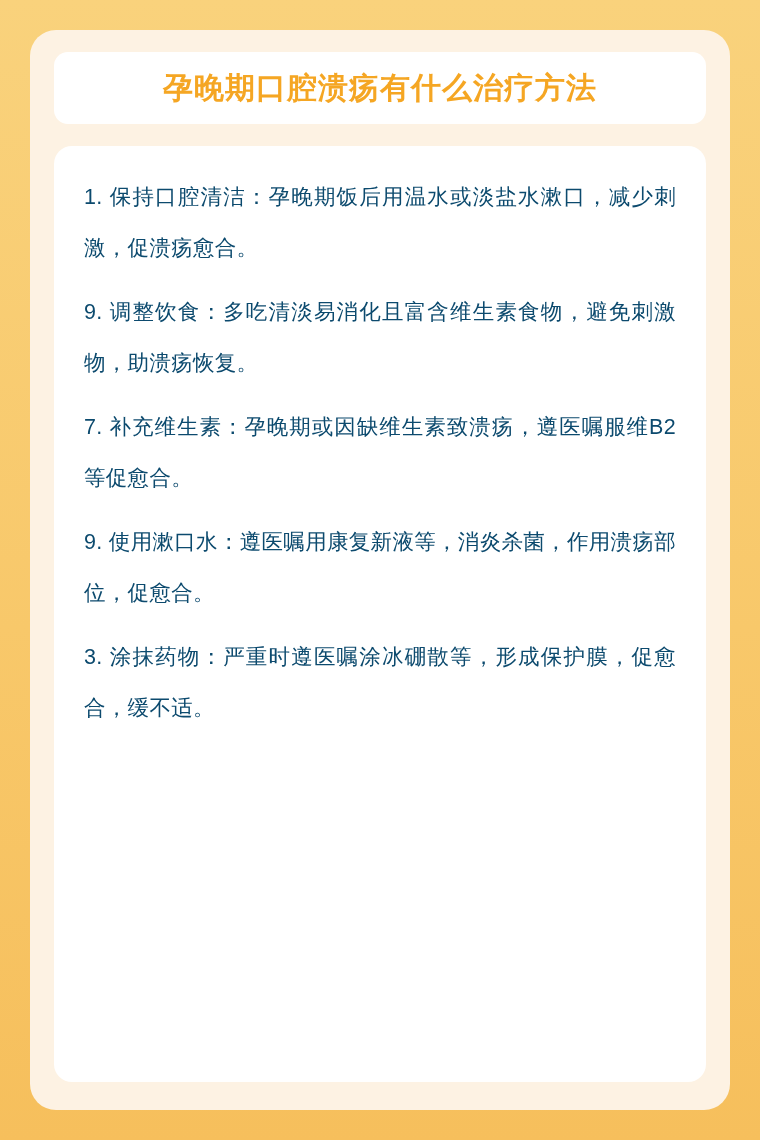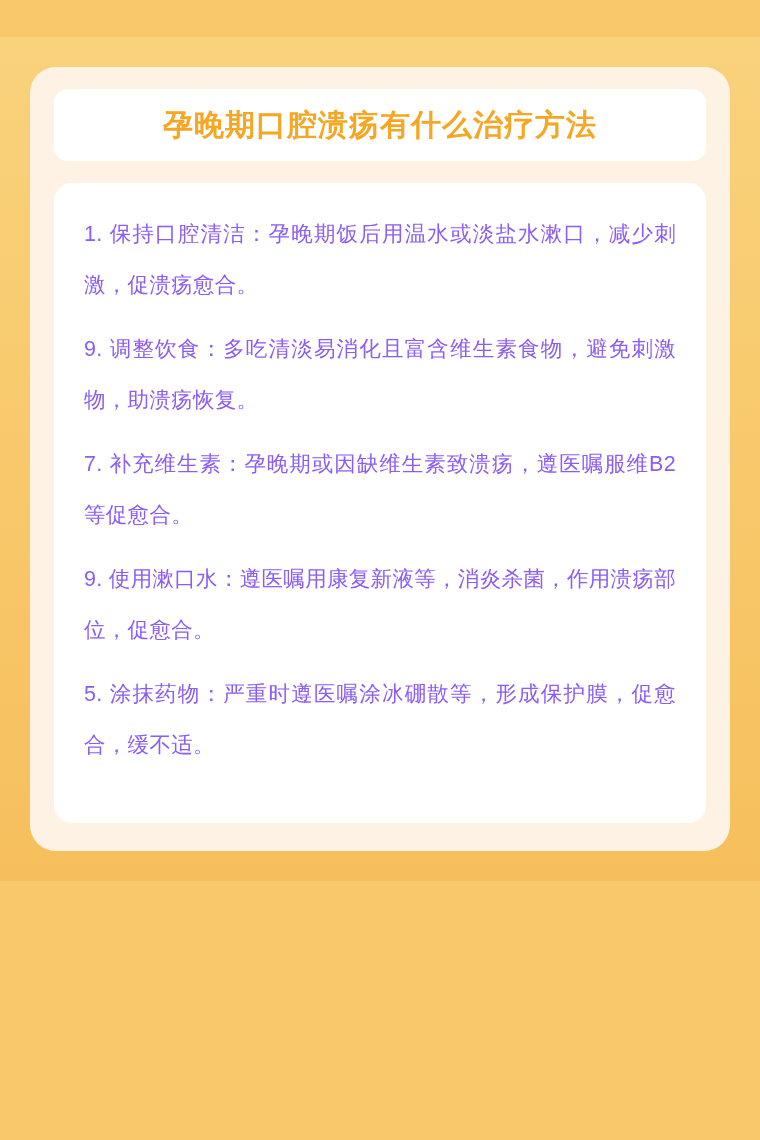--- a/index.html
+++ b/index.html
@@ -11,25 +11,24 @@
     height: 1140px;
     background: #f7c96b;
     font-family: "Liberation Sans", sans-serif;
     overflow: hidden;
   }
   .page {
     position: absolute;
     left: 0;
     top: 0;
     width: 760px;
-    height: 844px;
+    height: 1140px;
     background: linear-gradient(180deg, #f9d27c 0%, #f8c86a 55%, #f6bf5c 100%);
     box-sizing: border-box;
     padding: 30px;
-    margin-top: 37px;
   }
   .card {
     width: 100%;
     height: 100%;
     background: #fdf2e3;
     border-radius: 26px;
     box-sizing: border-box;
     padding: 22px 24px 28px 24px;
     display: flex;
     flex-direction: column;
@@ -52,21 +51,21 @@
   .body-box {
     margin-top: 22px;
     flex: 1;
     background: #ffffff;
     border-radius: 18px;
     box-sizing: border-box;
     padding: 26px 30px 26px 30px;
     overflow: hidden;
   }
   .item {
-    color: #8b5cf6;
+    color: #0c4a6e;
     font-size: 21.5px;
     line-height: 2.35;
     text-align: justify;
     letter-spacing: 0.3px;
     margin: 0 0 14px 0;
   }
   .item:last-child {
     margin-bottom: 0;
   }
 </style>
@@ -78,17 +77,17 @@
 
     <div class="title-bar">
       <div class="title-text">孕晚期口腔溃疡有什么治疗方法</div>
     </div>
 
     <div class="body-box">
       <p class="item">1. 保持口腔清洁：孕晚期饭后用温水或淡盐水漱口，减少刺激，促溃疡愈合。</p>
       <p class="item">9. 调整饮食：多吃清淡易消化且富含维生素食物，避免刺激物，助溃疡恢复。</p>
       <p class="item">7. 补充维生素：孕晚期或因缺维生素致溃疡，遵医嘱服维B2等促愈合。</p>
       <p class="item">9. 使用漱口水：遵医嘱用康复新液等，消炎杀菌，作用溃疡部位，促愈合。</p>
-      <p class="item">5. 涂抹药物：严重时遵医嘱涂冰硼散等，形成保护膜，促愈合，缓不适。</p>
+      <p class="item">3. 涂抹药物：严重时遵医嘱涂冰硼散等，形成保护膜，促愈合，缓不适。</p>
     </div>
 
   </div>
 </div>
 
 </body></html>

